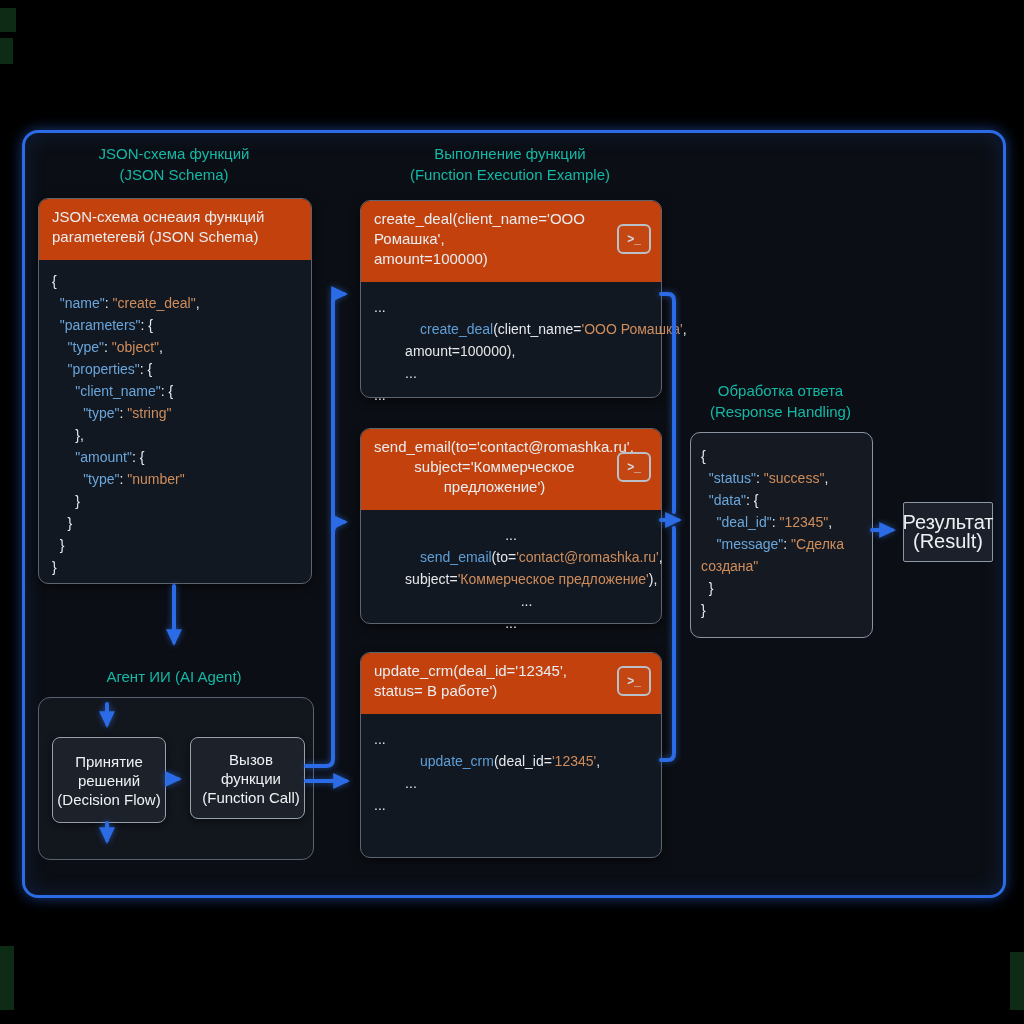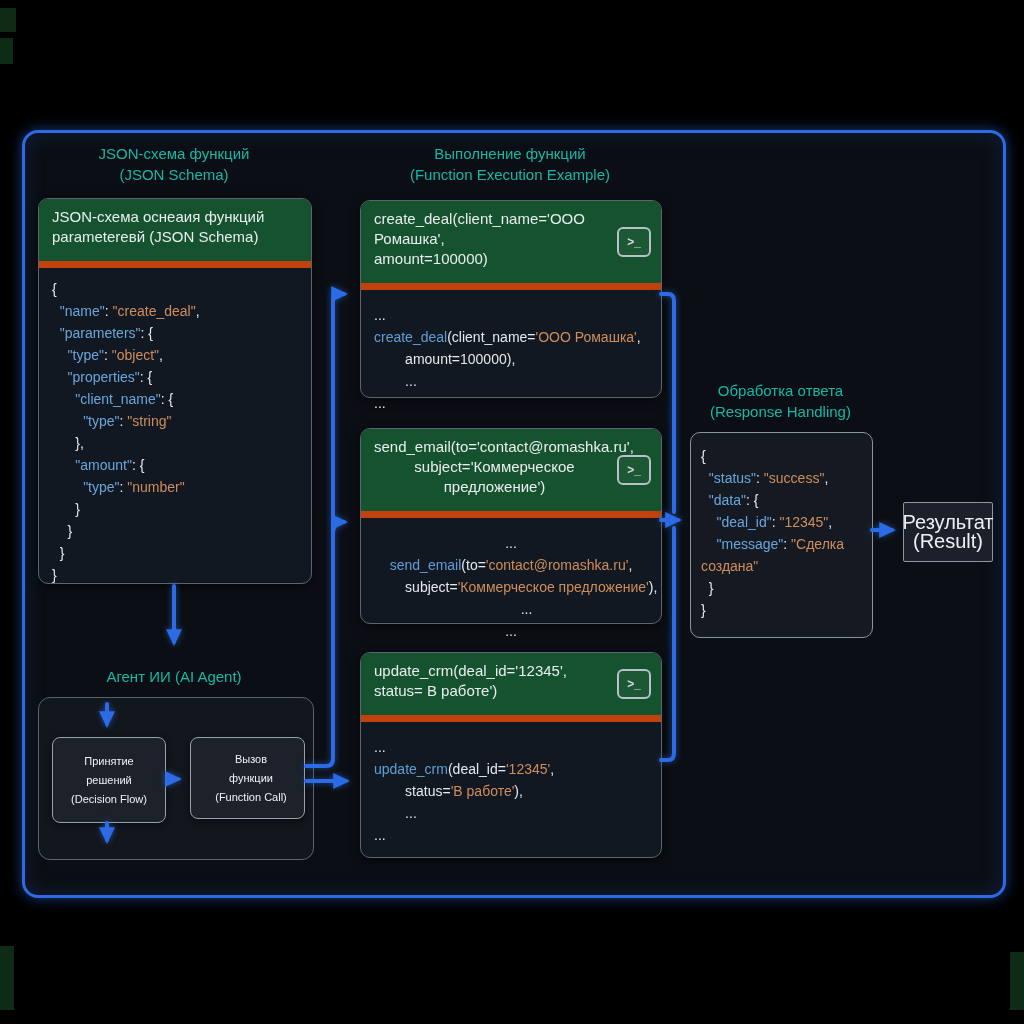--- a/index.html
+++ b/index.html
@@ -4,36 +4,36 @@
 <style>
   html,body{margin:0;padding:0;background:#000;}
   body{width:1024px;height:1024px;position:relative;overflow:hidden;
        font-family:"Liberation Sans",sans-serif;color:#eef1f4;}
   .abs{position:absolute;}
   .frame{left:22px;top:130px;width:978px;height:762px;border:3px solid #2b6ce6;border-radius:16px;
          background:#0b0e14;box-shadow:0 0 14px rgba(43,108,230,.55), inset 0 0 22px rgba(40,100,220,.18);}
   .heading{text-align:center;font-size:15px;line-height:21px;color:#14b8a6;white-space:pre-line;}
   .panel{background:#121821;border:1px solid #5c London646f;border-radius:10px;}
   .panel{border:1px solid #5c646f;box-shadow:0 3px 10px rgba(0,0,0,.55);}
-  .panel-header{position:relative;background:#14532d;border-bottom:7px solid #c2410c;
-                border-radius:9px 9px 0 0;padding:8px 46px 14px 13px;font-size:15px;line-height:20px;
+  .panel-header{position:relative;background:#c2410c;border-bottom:5px solid #c2410c;
+                border-radius:9px 9px 0 0;padding:8px 46px 8px 13px;font-size:15px;line-height:20px;
                 color:#eaedf1;white-space:pre-line;}
   .panel-header.noicon{padding-right:13px;}
   .panel-body{padding:14px 13px 8px 13px;}
   .code-line{white-space:pre;font-size:14px;line-height:22px;color:#e6e9ed;}
   .resp .code-line{line-height:22px;}
   .tok-k{color:#6aa6dc;} .tok-s{color:#cf8d5c;} .tok-n{color:#e5e5e5;}
-  .tok-f{color:#5f9fd8;} .tok-p{color:#e6e9ed;}
+  .tok-f{color:#5f9fd8;margin-left:46px;} .tok-p{color:#e6e9ed;}
   .term-icon{position:absolute;right:10px;top:50%;transform:translateY(-50%);
              width:30px;height:26px;border:2px solid #b9c0c9;border-radius:6px;
              display:flex;align-items:center;justify-content:center;
              font-size:12px;font-weight:bold;color:#d6dbe1;background:rgba(255,255,255,.03);}
   .node-box{background:#1c212a;border:1.5px solid #97a0ad;border-radius:8px;
             display:flex;align-items:center;justify-content:center;text-align:center;
-            font-size:11px;line-height:19px;color:#f0f2f5;white-space:pre-line;
+            font-size:15px;line-height:19px;color:#f0f2f5;white-space:pre-line;
             box-shadow:0 2px 6px rgba(0,0,0,.5);}
   .agent-container{background:#12161d;border:1.5px solid #5a6270;border-radius:12px;}
   .resp{background:#151a22;border:1.5px solid #8a93a2;border-radius:10px;}
   .result-box{background:#1b202a;border:1.5px solid #8d96a4;border-radius:2px;
               display:flex;align-items:center;justify-content:center;text-align:center;
               font-size:20px;line-height:19px;white-space:pre-line;}
   svg.arrows{left:0;top:0;pointer-events:none;filter:drop-shadow(0 0 3px rgba(46,111,232,.6));}
   .edge-artifact{background:#0e2c15;}
 </style>
 </head>
@@ -98,21 +98,20 @@
       <div class="code-line"><span class="tok-p">...</span></div>
     </div>
 </div>
 
 <div class="abs panel" style="left:360px;top:652px;width:300px;height:204px;">
   <div class="panel-header">update_crm(deal_id='12345',
 status= В работе')<span class="term-icon">&gt;_</span></div>
   <div class="panel-body">
       <div class="code-line"><span class="tok-p">...</span></div>
       <div class="code-line"><span class="tok-f">update_crm</span><span class="tok-p">(deal_id=</span><span class="tok-s">'12345'</span><span class="tok-p">,</span></div>
-      <div class="code-line"><span class="tok-p">        status=</span><span class="tok-s">'В работе'</span><span class="tok-p">),</span></div>
       <div class="code-line"><span class="tok-p">        ...</span></div>
       <div class="code-line"><span class="tok-p">...</span></div>
     </div>
 </div>
 
 <div class="abs resp" style="left:690px;top:432px;width:181px;height:204px;">
   <div style="padding:12px 10px;">
       <div class="code-line"><span class="tok-p">{</span></div>
       <div class="code-line"><span class="tok-p">  </span><span class="tok-k">"status"</span><span class="tok-p">: </span><span class="tok-s">"success"</span><span class="tok-p">,</span></div>
       <div class="code-line"><span class="tok-p">  </span><span class="tok-k">"data"</span><span class="tok-p">: {</span></div>

